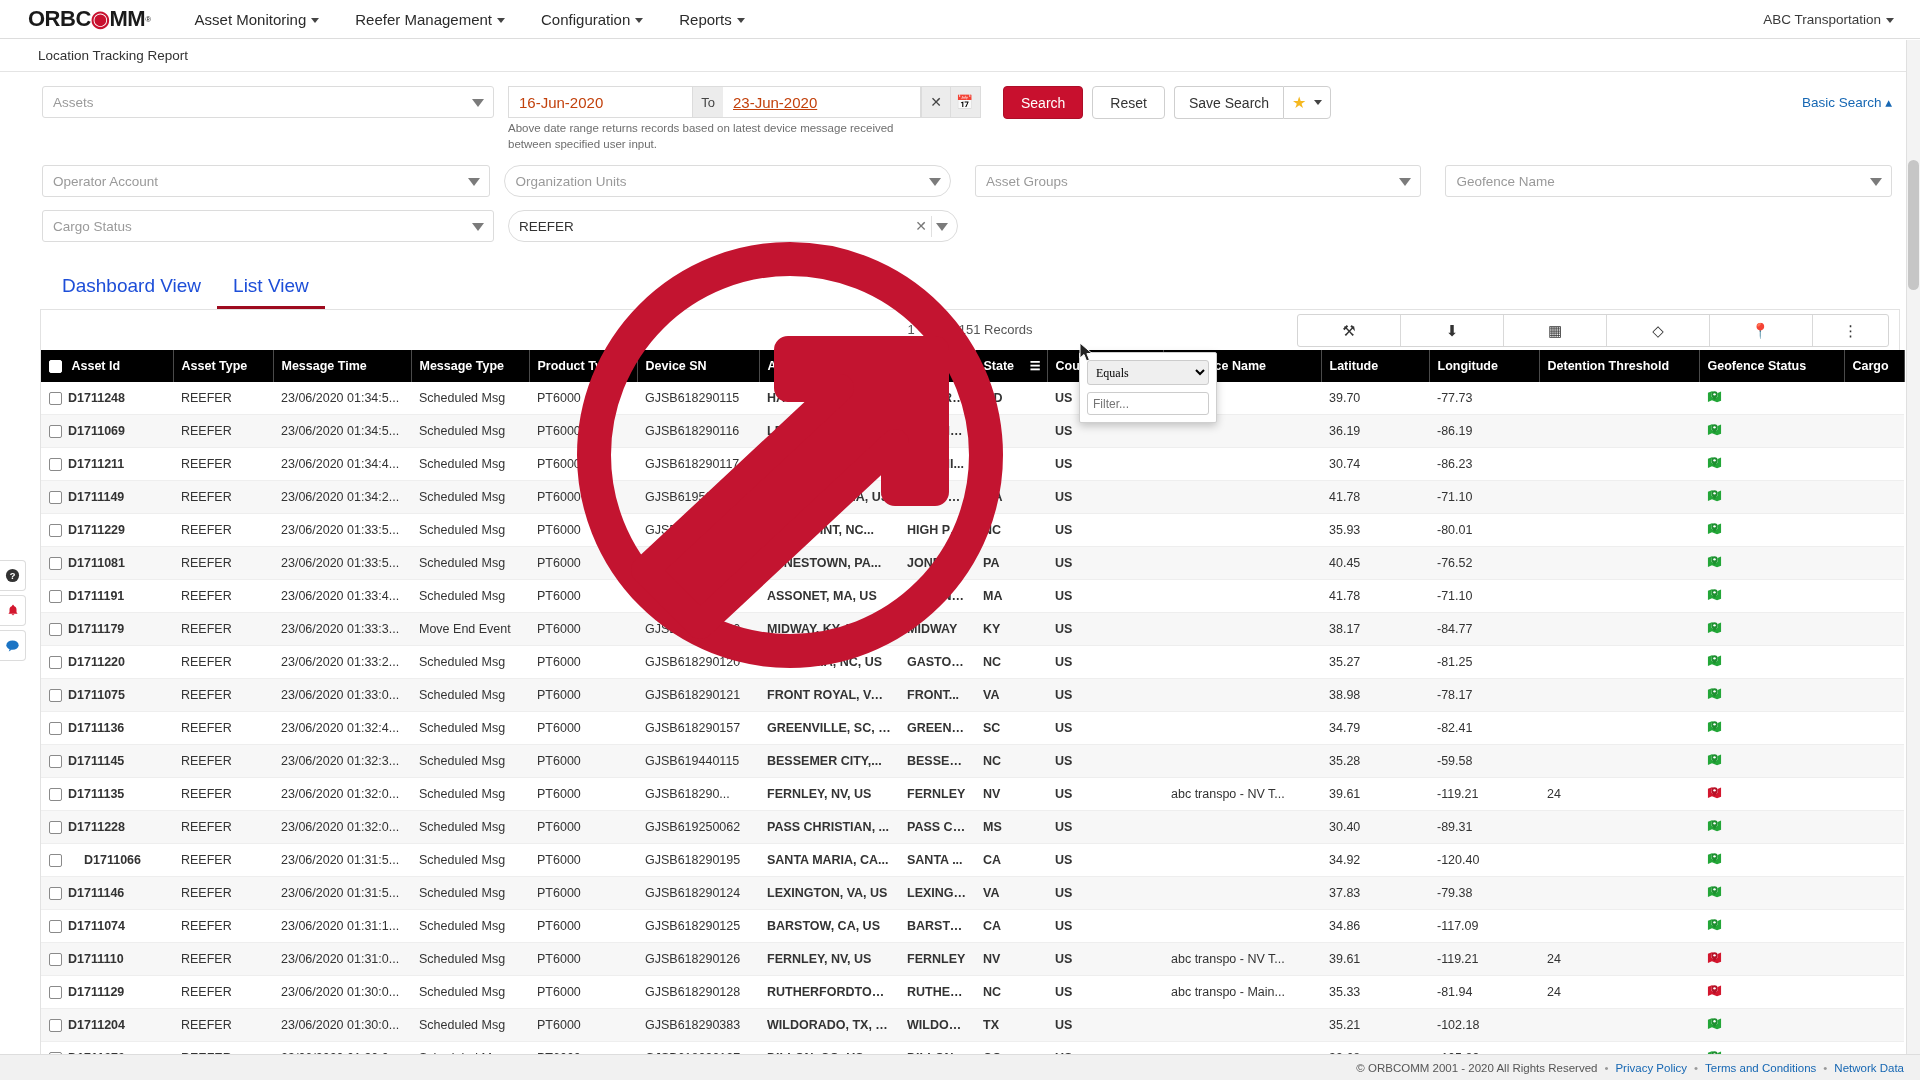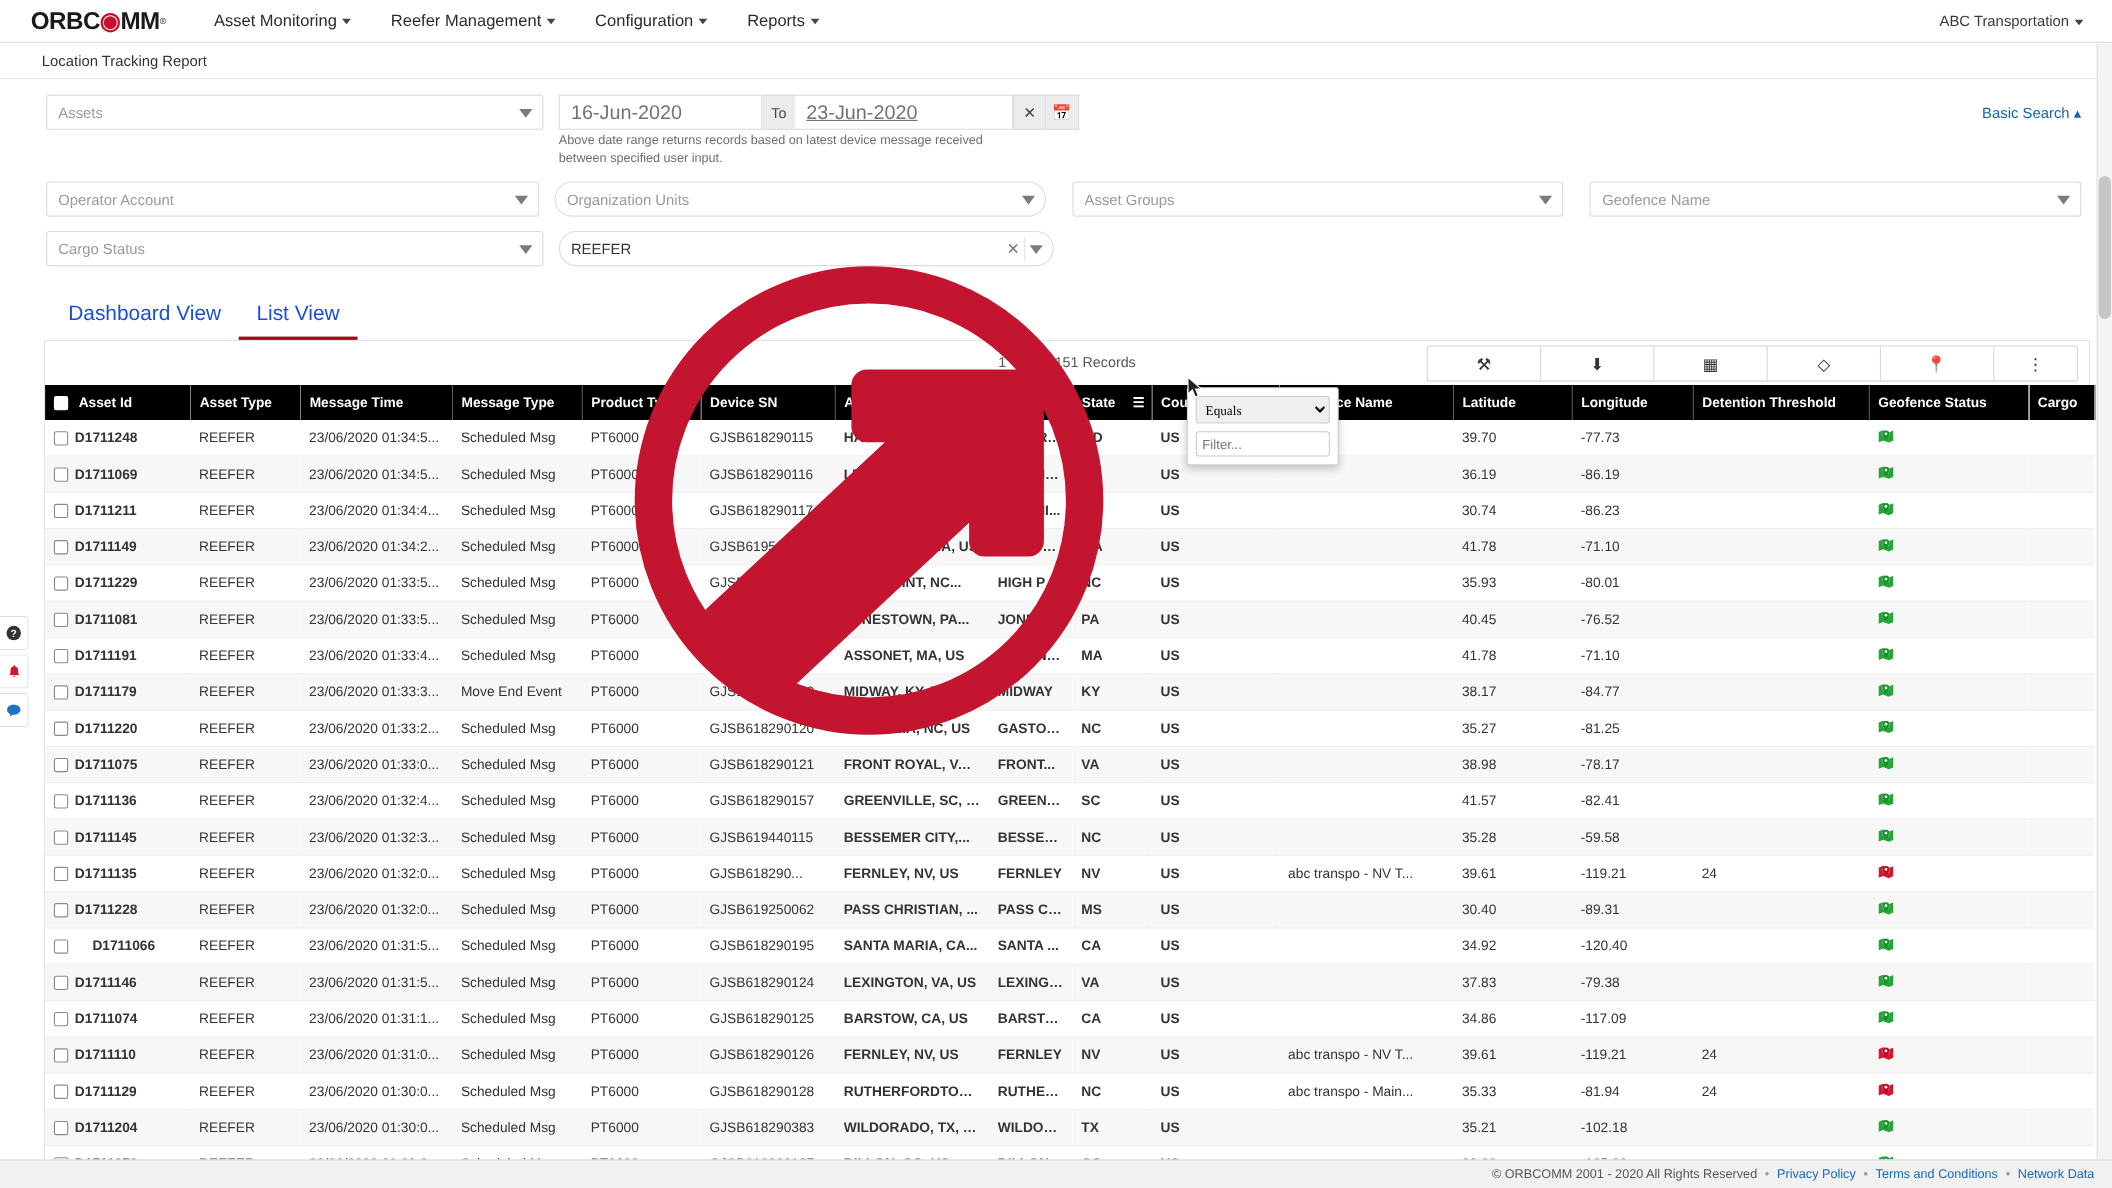--- a/index.html
+++ b/index.html
@@ -42,21 +42,21 @@
   .tri{ position:absolute; right:9px; top:12px; width:0;height:0;
         border-left:6px solid transparent;border-right:6px solid transparent;
         border-top:8px solid #7b7b7b;}
   .c1{ width:452px; margin-left:14px;}
   .c2{ width:450px; margin-left:14px;border-radius:16px;}
   .c3{ width:450px; margin-left:24px;}
   .c4{ width:450px; margin-left:24px;}
 
   .daterange{ display:flex; align-items:center; height:32px; margin-left:14px; }
   .dbox{ height:32px; border:1px solid #dcdcdc; width:185px; display:flex;
-         align-items:center; padding:0 10px; font-size:18px; color:#737373;
+         align-items:center; padding:0 10px; font-size:15px; color:#c2410c;
          background:#fff;}
   .dto{ height:32px; width:30px; border-top:1px solid #dcdcdc;
         border-bottom:1px solid #dcdcdc; background:#ececec; display:flex;
         align-items:center; justify-content:center; font-size:13px; color:#444;}
   .dbtn{ height:32px; width:30px; border:1px solid #dcdcdc; background:#ececec;
          display:flex;align-items:center;justify-content:center;font-size:14px;
          color:#444; cursor:pointer;}
   .hint{ font-size:11.5px; color:#6e6e6e; line-height:1.35; margin-left:14px;
          margin-top:3px; width:430px; }
 
@@ -205,20 +205,31 @@
           <span>16-Jun-2020</span>
         </div>
         <div class="dto">To</div>
         <div class="dbox" style="border-left:none;width:198px;text-decoration:underline;">
           <span>23-Jun-2020</span>
         </div>
         <div class="dbtn">✕</div>
         <div class="dbtn" style="border-left:none;">📅</div>
       </div>
       <div class="hint">Above date range returns records based on latest device message received between specified user input.</div>
+    </div>
+    <div class="btns">
+      <div class="btn btn-search">Search</div>
+      <div class="btn btn-plain">Reset</div>
+      <div class="savegrp">
+        <div class="l">Save Search</div>
+        <div class="r">
+          <span class="star">★</span>
+          <i class="caret"></i>
+        </div>
+      </div>
     </div>
   </div>
 
   <div class="row">
     <div class="fld c1">
       <span>Operator Account</span>
       <i class="tri"></i>
     </div>
     <div class="fld c2" style="margin-left:14px;">
       <span>Organization Units</span>
@@ -547,21 +558,21 @@
           <td>REEFER</td>
           <td>23/06/2020 01:32:4...</td>
           <td>Scheduled Msg</td>
           <td>PT6000</td>
           <td>GJSB618290157</td>
           <td class="bold">GREENVILLE, SC, US</td>
           <td class="bold">GREENVI...</td>
           <td class="bold">SC</td>
           <td class="bold">US</td>
           <td></td>
-          <td>41.57</td>
+          <td>34.79</td>
           <td>-82.41</td>
           <td></td>
           <td><span class="mapicon"><svg width="15" height="15" viewBox="0 0 16 16">
                 <path d="M1 4 L5.3 2.3 L10.7 4.4 L15 2.6 L15 12.4 L10.7 14.2 L5.3 12.1 L1 13.8 Z" fill="#23a638"></path>
                 <circle cx="8" cy="6" r="3.4" fill="#fff"></circle>
                 <path d="M8 2.4a3.4 3.4 0 0 0-3.4 3.4c0 2.5 3.4 6 3.4 6s3.4-3.5 3.4-6A3.4 3.4 0 0 0 8 2.4z" fill="#1d8f30"></path>
                 <circle cx="8" cy="5.7" r="1.3" fill="#fff"></circle>
               </svg></span></td>
           <td></td>
         </tr>

